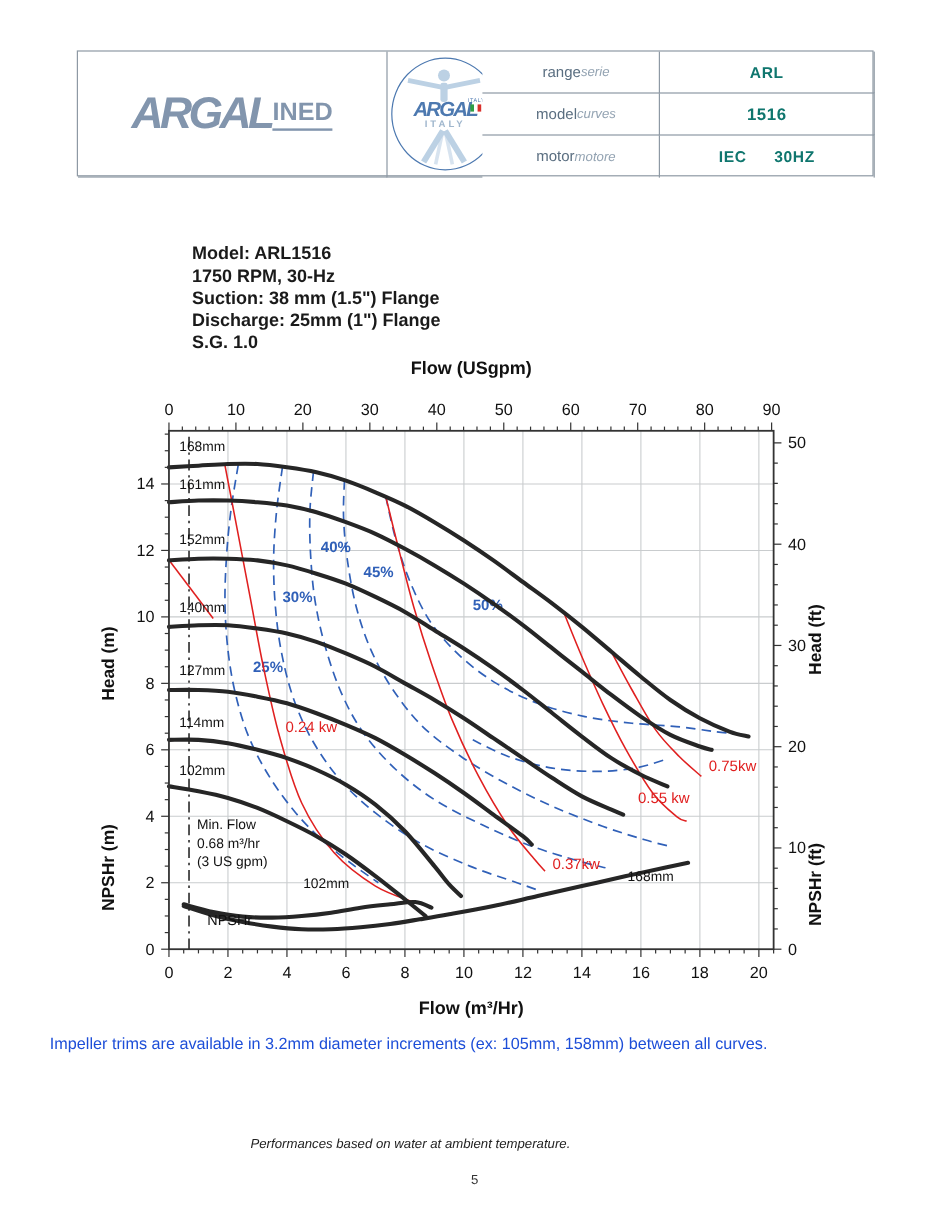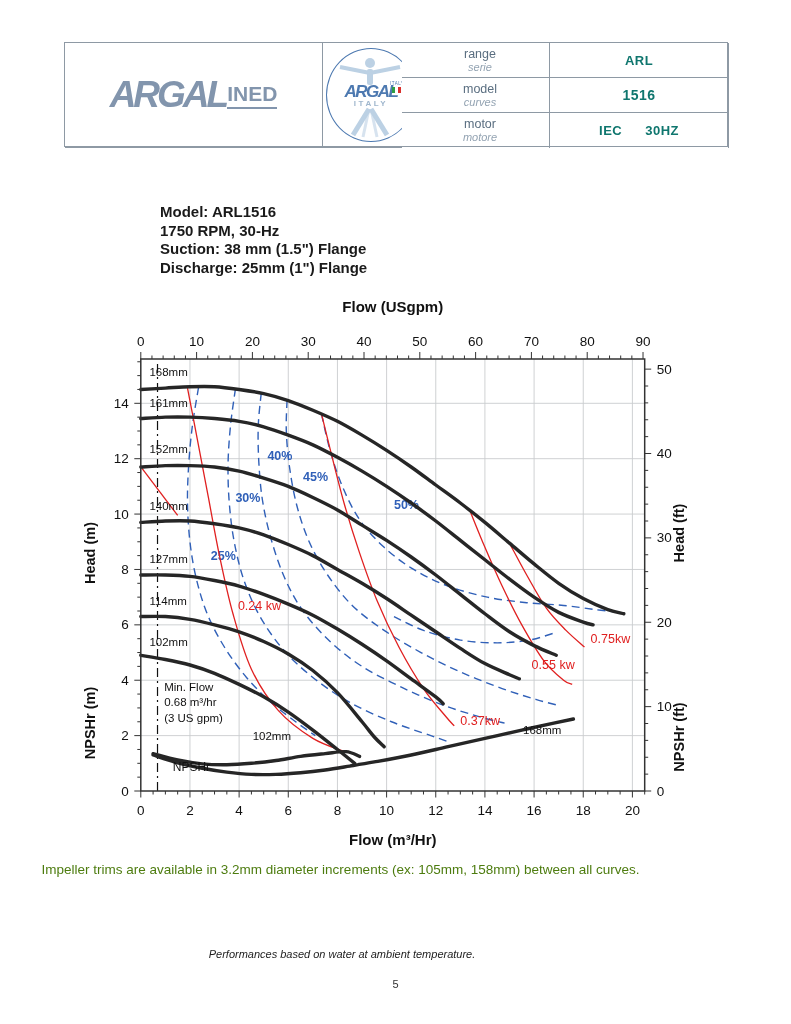--- a/index.html
+++ b/index.html
@@ -9,21 +9,21 @@
   
   #hdr{position:absolute;left:64px;top:42px;width:664px;height:105px;
        display:grid;grid-template-columns:258px 79px 148px 179px;grid-template-rows:35px 35px 35px;
        border:1px solid #8e99a4;box-sizing:border-box;background:#fff;}
   #hdr .cell{border-right:1px solid #8e99a4;border-bottom:1px solid #8e99a4;box-sizing:border-box;
        display:flex;align-items:center;justify-content:center;overflow:hidden;}
   #hdr .lastcol{border-right:none;}
   #hdr .lastrow{border-bottom:none;}
   .logo-cell{grid-row:1/4;flex-direction:row;}
   .badge-cell{grid-row:1/4;}
-  .lbl-cell{flex-direction:column;align-items:flex-start;justify-content:center;padding-left:9px;}
+  .lbl-cell{flex-direction:row;align-items:flex-start;justify-content:center;padding-left:9px;}
   .lbl-main{font-size:12.5px;color:#5a6e80;line-height:13px;}
   .lbl-sub{font-size:11px;color:#93a3b2;font-style:italic;line-height:12px;}
   .val{font-size:13px;color:#0f766e;font-weight:600;letter-spacing:.5px;}
   .val-strong{font-weight:700;font-size:14px;}
   .val-plain{font-weight:700;margin-right:23px;}
   .brand-word{font-size:37px;font-weight:800;font-style:italic;color:#8295ad;letter-spacing:-3px;}
   .brand-suffix{font-size:21px;font-weight:600;color:#8295ad;letter-spacing:0;
                 border-bottom:2px solid #8295ad;padding-bottom:1px;margin-left:1px;}
 
   
@@ -38,21 +38,21 @@
   .badge-flag i{flex:1;}
   .badge-country{position:absolute;left:67px;top:34px;font-size:4.5px;color:#4d79b0;letter-spacing:.5px;}
 
   
   #model-block{position:absolute;left:160px;top:203px;font-size:15px;font-weight:700;line-height:18.5px;color:#1a1a1a;}
 
   
   #chart{position:absolute;left:70px;top:295px;}
 
   
-  #footer-note{position:absolute;left:0;top:862px;width:681px;text-align:center;font-size:13.5px;color:#4d7c0f;}
+  #footer-note{position:absolute;left:0;top:862px;width:681px;text-align:center;font-size:13.5px;color:#1d4ed8;}
   #disclaimer{position:absolute;left:0;top:948px;width:684px;text-align:center;font-size:11px;font-style:italic;color:#222;}
   #page-num{position:absolute;left:0;top:978px;width:791px;text-align:center;font-size:11px;color:#333;}
 </style>
 </head>
 <body>
 
 <div id="page">
 
   <div id="hdr">
     <div class="cell logo-cell">
@@ -110,20 +110,21 @@
       <span class="val val-plain">IEC</span>
       <span class="val val-strong" style="font-size:13px">30HZ</span>
     </div>
   </div>
 
   <div id="model-block">
     <div>Model: ARL1516</div>
     <div>1750 RPM, 30-Hz</div>
     <div>Suction: 38 mm (1.5") Flange</div>
     <div>Discharge: 25mm (1") Flange</div>
+    <div>S.G. 1.0</div>
   </div>
 
   <svg id="chart" width="640" height="560" viewBox="0 0 640 560">
       <g stroke="#c9ccce" stroke-width="0.9">
         <line x1="119.96" y1="64" x2="119.96" y2="496"></line>
         <line x1="169.12" y1="64" x2="169.12" y2="496"></line>
         <line x1="218.27999999999997" y1="64" x2="218.27999999999997" y2="496"></line>
         <line x1="267.44" y1="64" x2="267.44" y2="496"></line>
         <line x1="316.59999999999997" y1="64" x2="316.59999999999997" y2="496"></line>
         <line x1="365.76" y1="64" x2="365.76" y2="496"></line>

